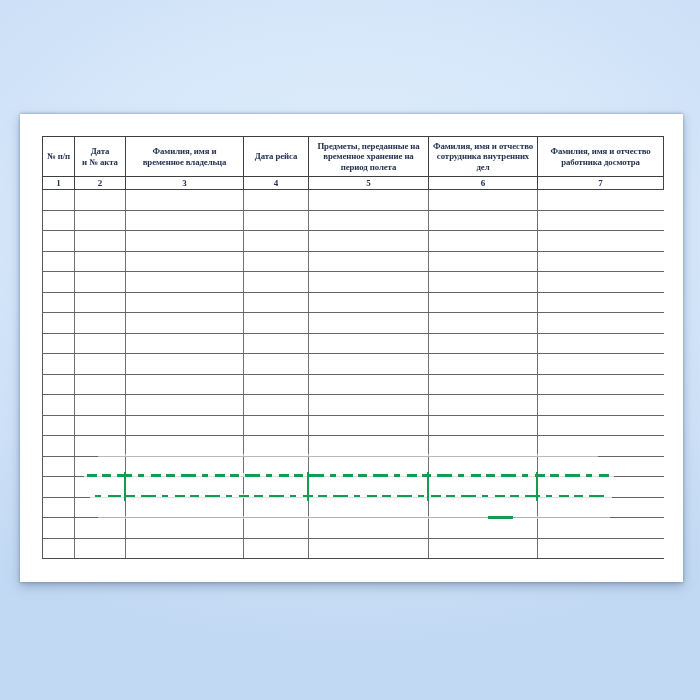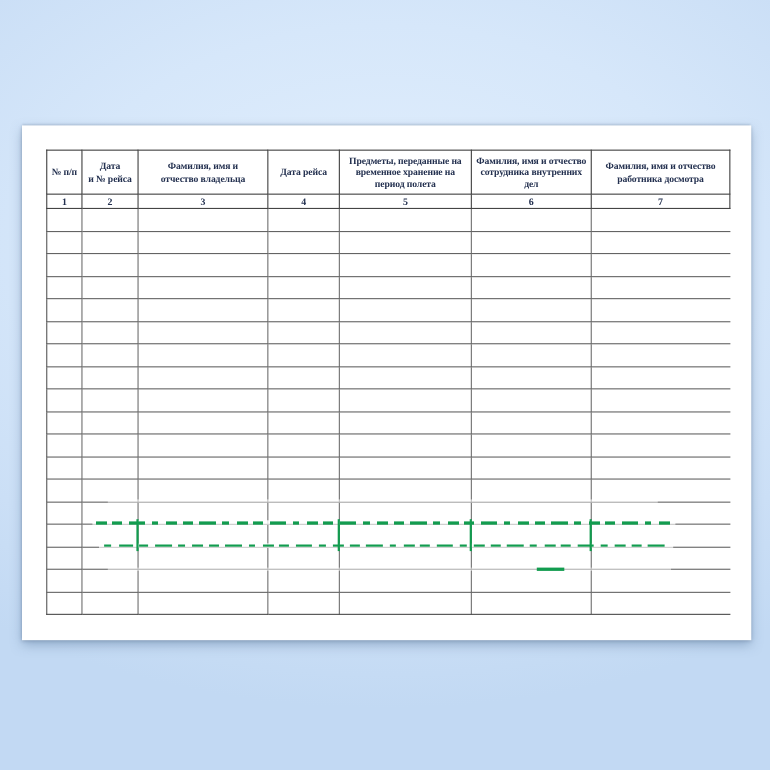--- a/index.html
+++ b/index.html
@@ -94,23 +94,23 @@
           <col style="width:118px">
         <col style="width:65px">
           <col style="width:120px">
           <col style="width:109px">
         <col style="width:126px">
       </colgroup>
       <thead>
         <tr class="head">
           <th>№ п/п</th>
           <th>Дата
-и № рейса</th>
+и № акта</th>
           <th>Фамилия, имя и
-отчество владельца</th>
+временное владельца</th>
           <th>Дата рейса</th>
           <th>Предметы, переданные на
 временное хранение на
 период полета</th>
           <th>Фамилия, имя и отчество
 сотрудника внутренних дел</th>
           <th>Фамилия, имя и отчество
 работника досмотра</th>
         </tr>
         <tr class="nums">

